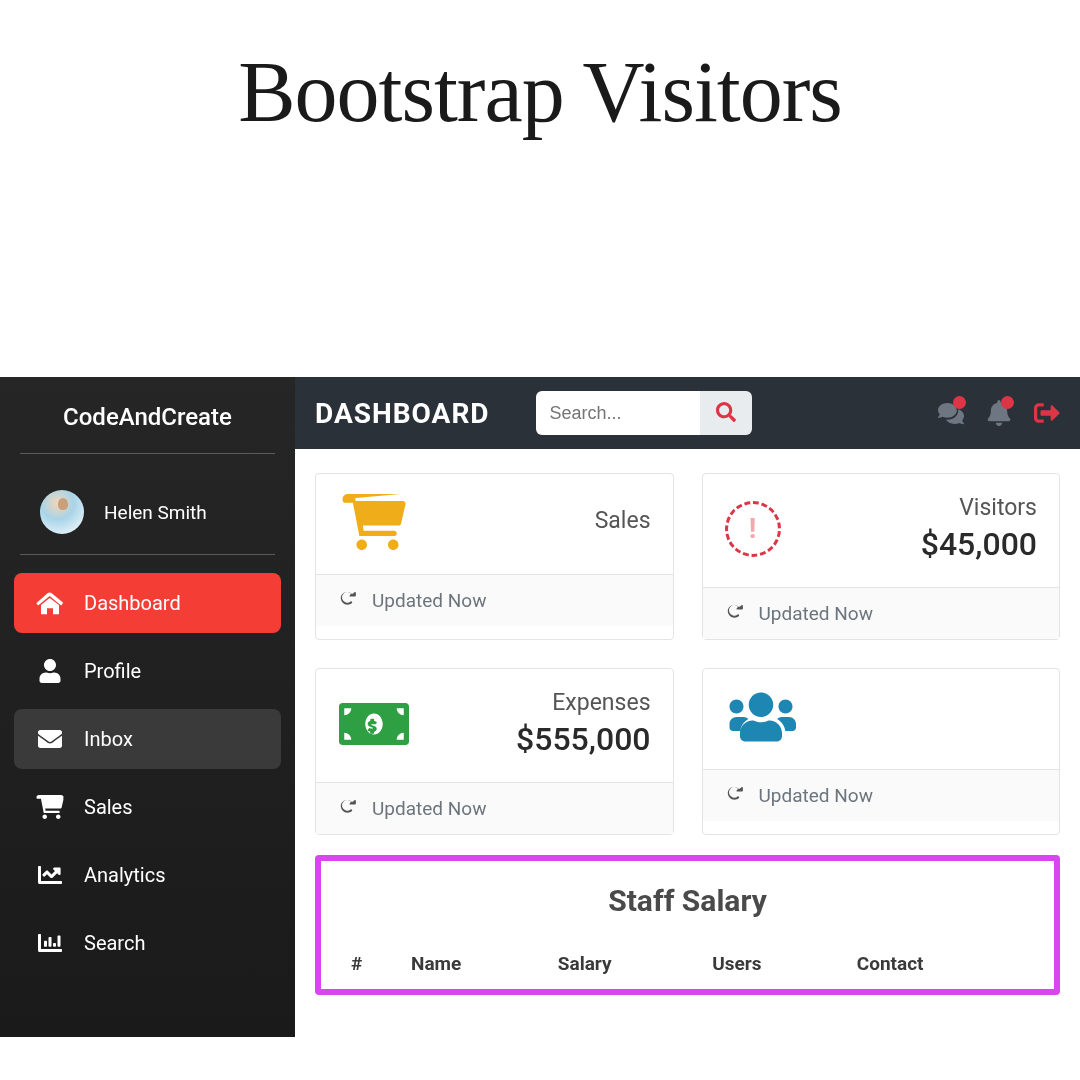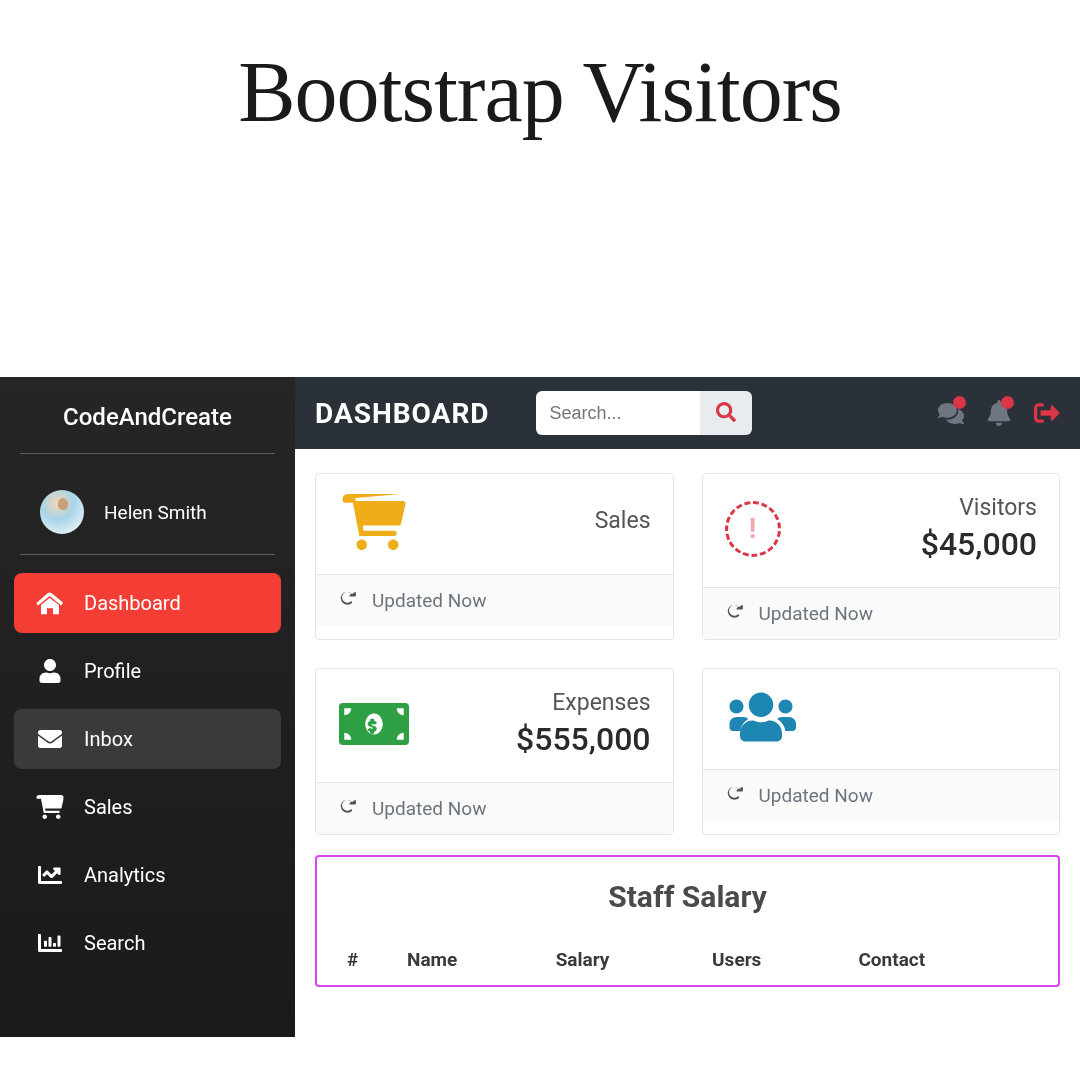--- a/index.html
+++ b/index.html
@@ -198,21 +198,21 @@
       align-items: flex-start;
       gap: 16px;
       color: #6c757d;
       font-size: 19px;
     }
     .refresh-icon { width: 18px; height: 18px; }
     .refresh-icon svg { width: 100%; height: 100%; fill: #555; }
     
     .table-section {
       background: #fff;
-      border: 2px solid #d946ef;
+      border: 6px solid #d946ef;
       border-radius: 4px;
       margin-top: 20px;
       padding: 22px 22px 0;
     }
     .table-title {
       text-align: center;
       font-size: 30px;
       font-weight: 700;
       color: #4a4a4a;
       margin-bottom: 22px;

